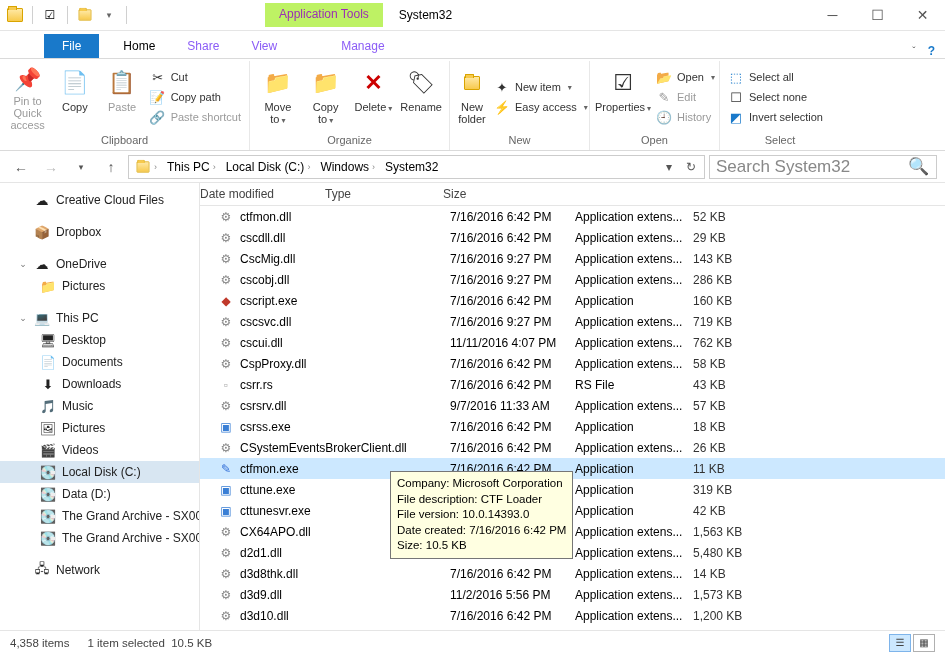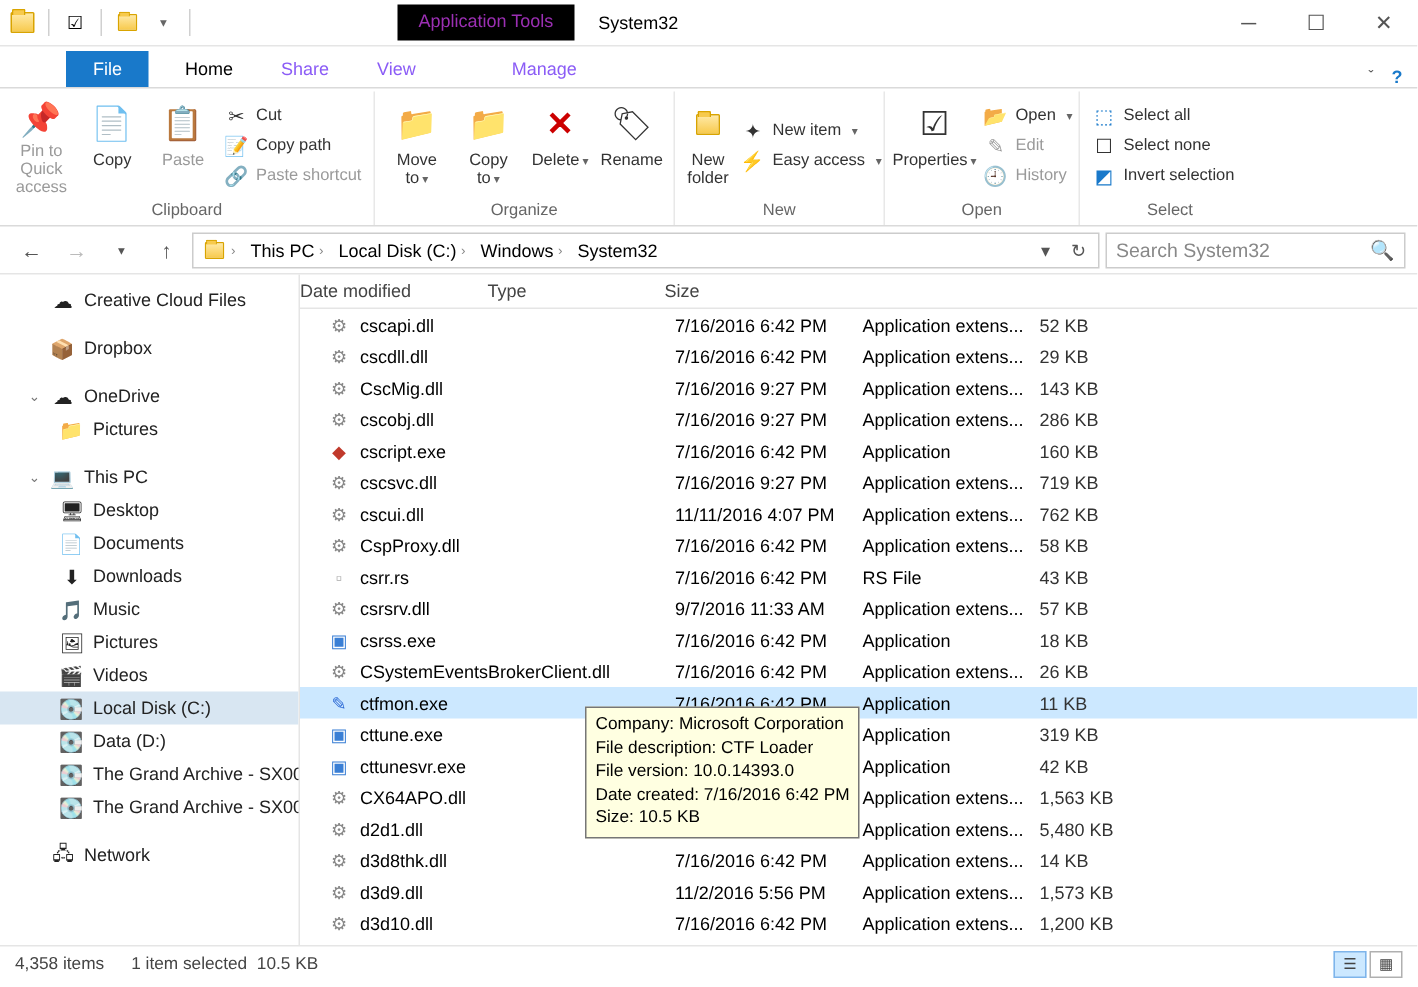--- a/index.html
+++ b/index.html
@@ -4,21 +4,21 @@
 <style>
 * { box-sizing: border-box; margin: 0; padding: 0; font-family: "Segoe UI", Arial, sans-serif; }
 body { background: #fff; width: 945px; height: 658px; overflow: hidden; font-size: 12px; color: #000; }
 
 .titlebar { height: 31px; display: flex; align-items: center; border-bottom: 1px solid #e5e5e5; }
 .qat { display: flex; align-items: center; padding: 0 4px; gap: 2px; }
 .qat-icon { width: 22px; height: 22px; display: flex; align-items: center; justify-content: center; }
 .folder-glyph { width: 16px; height: 14px; background: linear-gradient(#ffe9a6,#f7ca4d); border: 1px solid #d9a400; border-radius: 1px; position: relative; }
 .folder-glyph::before { content:""; position:absolute; top:-3px; left:0; width:7px; height:3px; background:#f7ca4d; border:1px solid #d9a400; border-bottom:none; border-radius:1px 1px 0 0;}
 .vsep { width:1px; height:18px; background:#d0d0d0; margin:0 4px;}
-.app-tools-tab { background:#000000; color:#9b2fb3; padding:4px 14px 6px; font-size:12px; margin-left:130px;}
+.app-tools-tab { background:#bef264; color:#9b2fb3; padding:4px 14px 6px; font-size:12px; margin-left:130px;}
 .title-text { margin-left:16px; font-size:12px; color:#000;}
 .spacer { flex:1; }
 .winbtns { display:flex; }
 .winbtn { width:45px; height:29px; display:flex; align-items:center; justify-content:center; font-size:14px; color:#555;}
 
 .tabbar { height:28px; display:flex; align-items:flex-end; border-bottom:1px solid #dadada; position:relative;padding-left:44px;}
 .file-tab { background:#1979ca; color:#fff; padding:5px 18px; font-size:12px; margin-right:8px;}
 .tab { padding:5px 16px; font-size:12px; color:#8b5cf6; }
 .tab.active { color:#000; }
 .manage-tab { margin-left:32px; color:#8b5cf6;}
@@ -39,21 +39,21 @@
 .drop { font-size:8px; color:#666; margin-left:2px;}
 
 .navbar { height:32px; display:flex; align-items:center; gap:4px; padding:2px 8px; border-bottom:1px solid #e5e5e5;}
 .navbtn { width:26px; height:26px; display:flex; align-items:center; justify-content:center; color:#555; font-size:14px;}
 .navbtn.disabled { color:#bbb;}
 .addr { flex:1; height:24px; border:1px solid #ccc; display:flex; align-items:center; padding:0 2px; gap:2px; font-size:12px;}
 .crumb { padding:2px 4px; display:flex; align-items:center; gap:3px;}
 .crumb-sep { color:#888; font-size:9px;}
 .addr-end { margin-left:auto; display:flex;}
 .addr-btn { width:22px; height:22px; display:flex; align-items:center; justify-content:center; color:#555; font-size:12px;}
-.searchbox { width:200px; height:24px; border:1px solid #ccc; display:flex; align-items:center; padding:0 6px; color:#888; font-size:13px;}
+.searchbox { width:228px; height:24px; border:1px solid #ccc; display:flex; align-items:center; padding:0 6px; color:#888; font-size:17px;}
 .searchbox .sicon { margin-left:auto;}
 
 .body { display:flex; height:447px;}
 .sidebar { width:200px; border-right:1px solid #e5e5e5; overflow:hidden; padding:6px 0;}
 .side-item { display:flex; align-items:center; gap:6px; padding:3px 6px 3px 18px; font-size:12px; color:#222; white-space:nowrap;}
 .side-item.child { padding-left:40px;}
 .side-item.selected { background:#d8e6f2;}
 .side-gap { height:10px;}
 .side-icon { width:16px; height:16px; display:inline-flex; align-items:center; justify-content:center; font-size:13px;}
 .exp { width:10px; color:#777; font-size:9px; text-align:center;}
@@ -357,21 +357,21 @@
   <div class="filepane">
     <div class="colhead">
       <div class="col-date">Date modified</div>
       <div class="col-type">Type</div>
       <div class="col-size">Size</div>
     </div>
     <div class="filerows" id="filerows">
         <div class="row">
           <div class="col-name">
             <span class="ficon" style="color:#888">⚙</span>
-            <span>cscapi.dll</span>
+            <span>ctfmon.dll</span>
           </div>
           <div class="col-date">7/16/2016 6:42 PM</div>
           <div class="col-type">Application extens...</div>
           <div class="col-size">52 KB</div>
         </div>
         <div class="row">
           <div class="col-name">
             <span class="ficon" style="color:#888">⚙</span>
             <span>cscdll.dll</span>
           </div>

